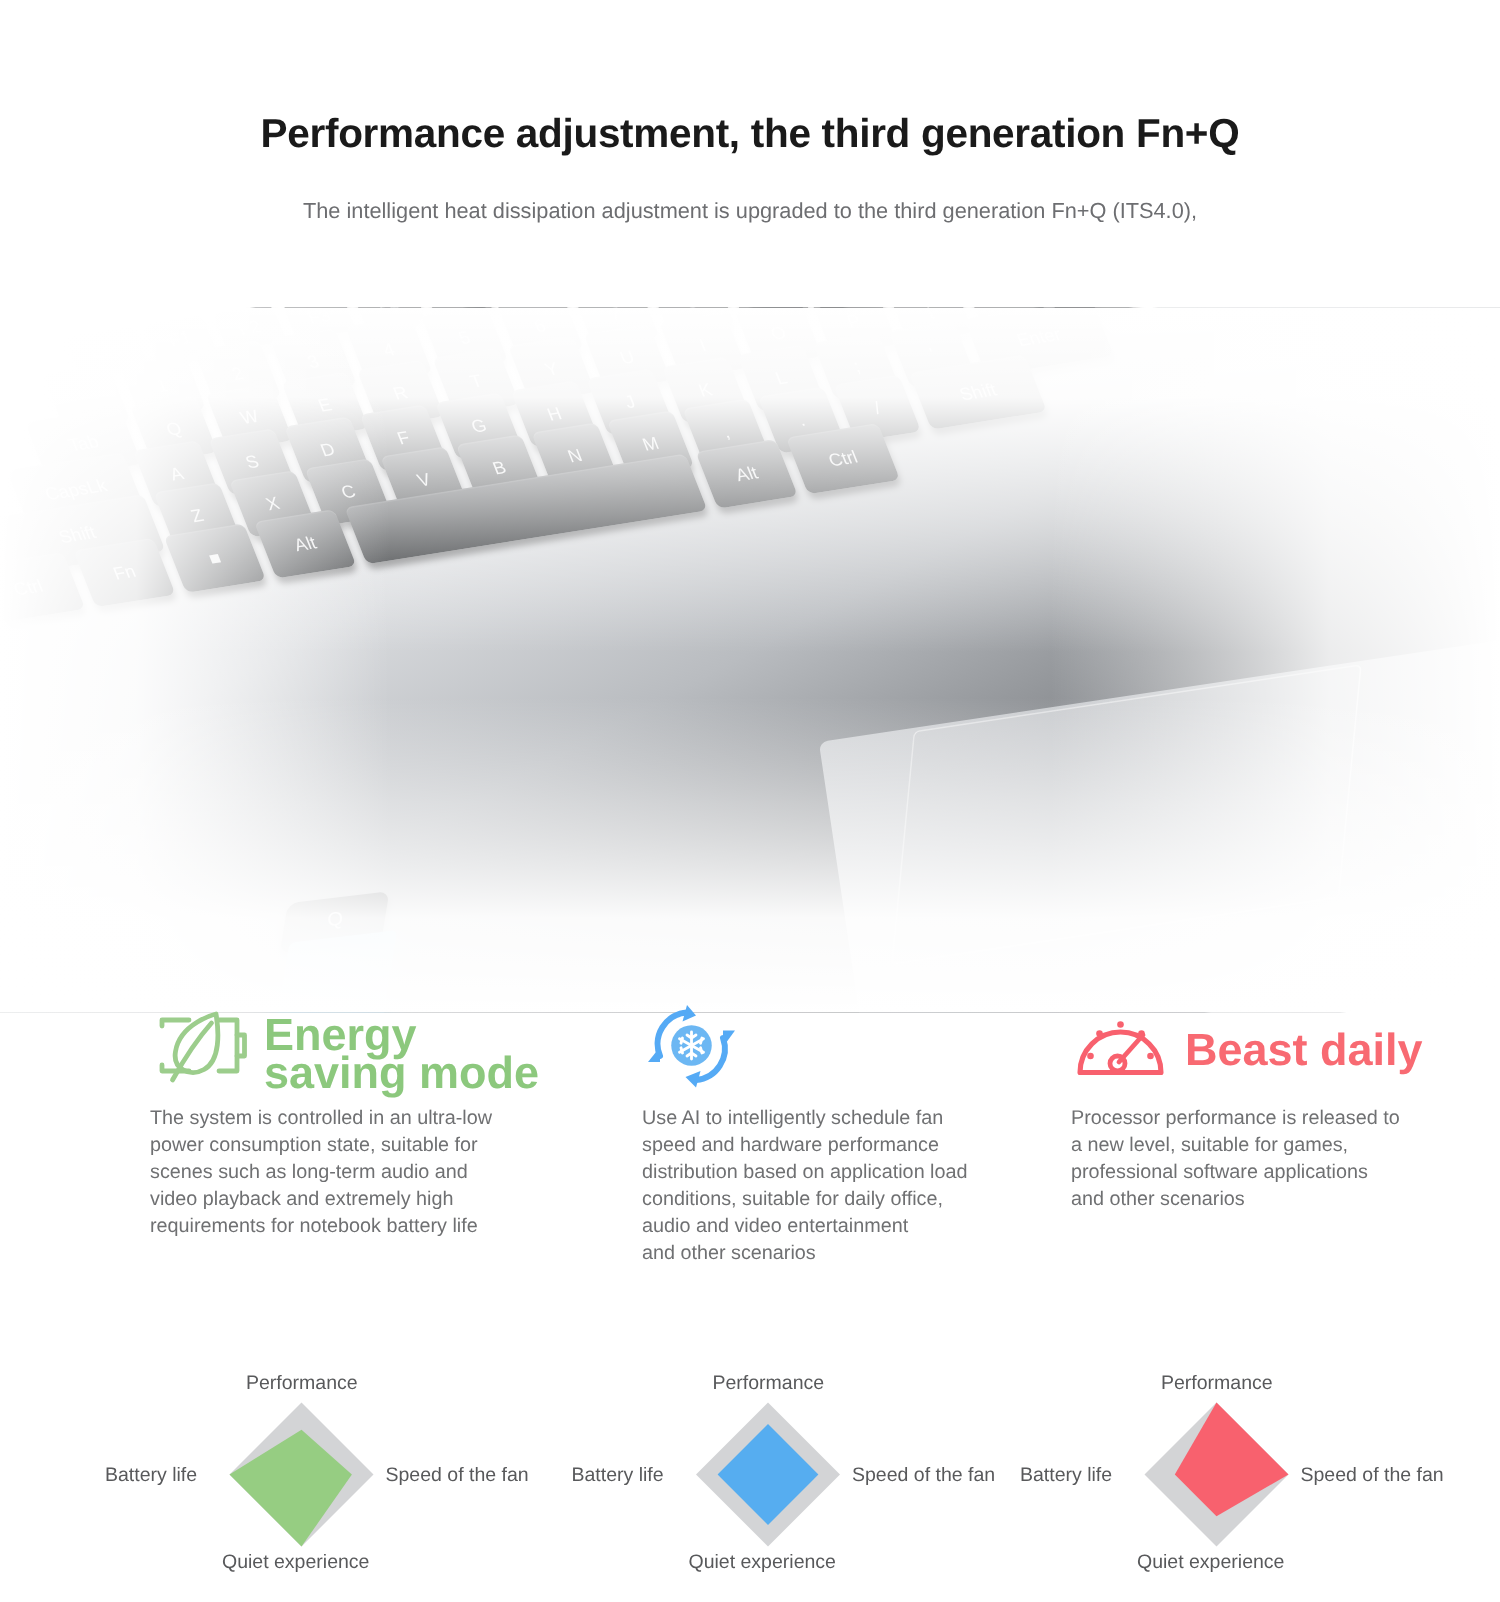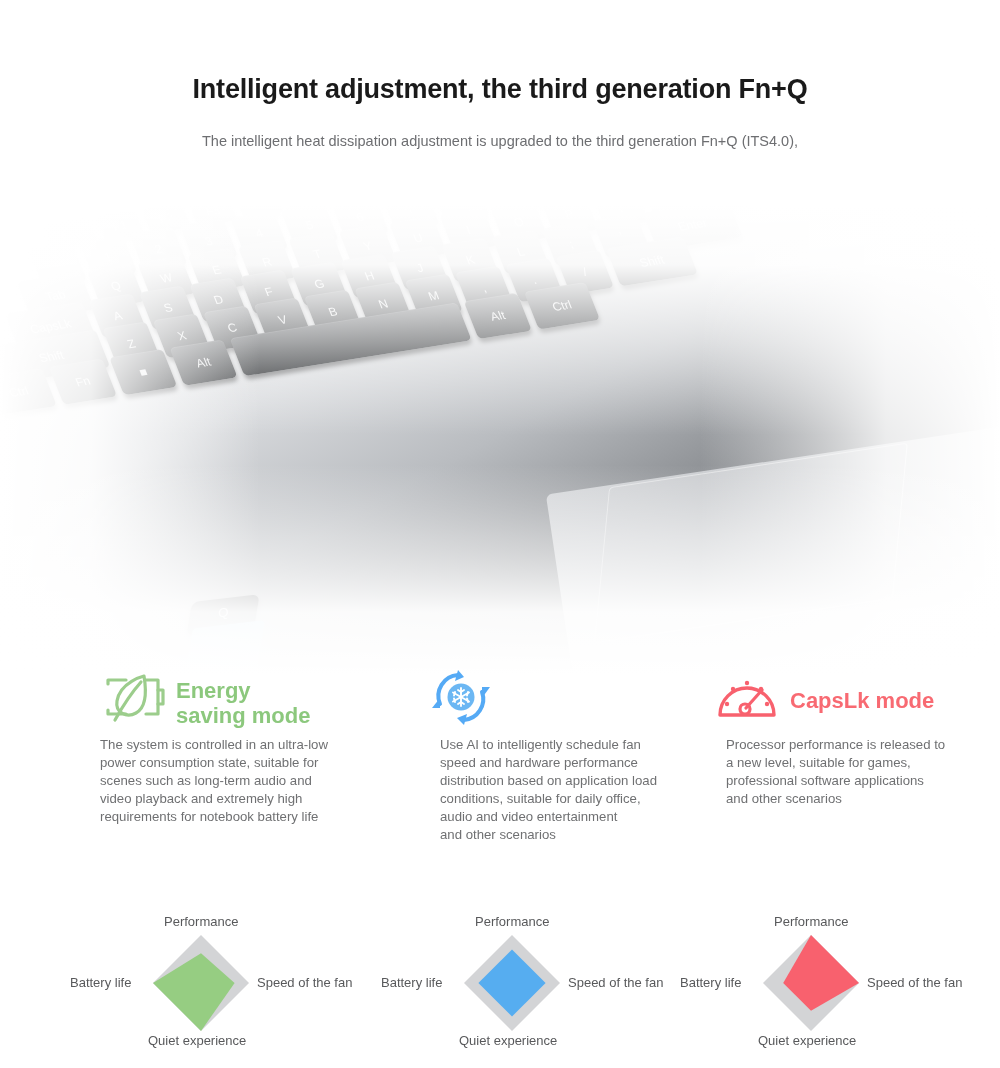--- a/index.html
+++ b/index.html
@@ -129,50 +129,50 @@
     position:absolute;left:0;top:668px;width:1000px;height:205px;
   }
   .mode{position:absolute;top:0;}
   #mode-energy{left:100px;width:300px;}
   #mode-smart{left:428px;width:290px;}
   #mode-beast{left:714px;width:290px;}
 
   .mode-head{display:flex;align-items:flex-start;gap:10px;height:62px;}
   .mode-icon{flex:0 0 auto;width:66px;height:58px;}
   .mode-title{
-    font-size:22px;font-weight:bold;line-height:25px;
+    font-size:30px;font-weight:bold;line-height:25px;
     padding-top:10px;
     white-space:pre-line;
   }
   #title-energy{color:#8cc87d;}
   #title-smart{color:#55aaf5;padding-top:20px;}
   #title-beast{color:#f86a72;padding-top:20px;}
   .mode-text{
     font-size:13.2px;line-height:18px;color:#6f7072;
     margin-top:6px;white-space:pre-line;
   }
-  #mode-smart .mode-text,#mode-beast .mode-text{margin-top:6px;margin-left:12px;}
+  #mode-smart .mode-text,#mode-beast .mode-text{margin-top:6px;}
 
   
   .radars{position:absolute;left:0;top:905px;width:1000px;height:150px;}
   .radar{position:absolute;top:0;width:330px;height:145px;}
   #radar-energy{left:36px;}
   #radar-smart{left:347px;}
   #radar-beast{left:646px;}
   .radar svg{display:block;}
   .rlabel{
     position:absolute;font-size:13px;color:#58595b;white-space:nowrap;
   }
 </style>
 </head>
 <body>
 
 <div class="page">
 
-  <div class="hero-title">Intelligent adjustment, the third generation Fn+Q</div>
+  <div class="hero-title">Performance adjustment, the third generation Fn+Q</div>
   <div class="hero-sub">
     <div>The intelligent heat dissipation adjustment is upgraded to the third generation Fn+Q (ITS4.0),</div>
   </div>
 
   <div class="photo">
     <div class="kb-wrap">
       <div class="deck"></div>
       <div class="palm"></div>
       <div class="trackpad"></div>
 
@@ -352,21 +352,21 @@
               <circle cx="33" cy="15" r="2.2"></circle>
               <circle cx="19" cy="21" r="2.2"></circle>
               <circle cx="47" cy="21" r="2.2"></circle>
               <circle cx="13" cy="36" r="2.2"></circle>
               <circle cx="53" cy="36" r="2.2"></circle>
             </g>
             <line x1="32" y1="40" x2="48" y2="22" stroke="#f8616e" stroke-width="3.2" stroke-linecap="round"></line>
             <circle cx="31" cy="41" r="5" fill="none" stroke="#f8616e" stroke-width="3.2"></circle>
           </svg>
         </div>
-        <div class="mode-title" id="title-beast">CapsLk mode</div>
+        <div class="mode-title" id="title-beast">Beast daily</div>
       </div>
       <div class="mode-text">Processor performance is released to
 a new level, suitable for games,
 professional software applications
 and other scenarios</div>
     </div>
   </div>
 
   <div class="radars">
 

